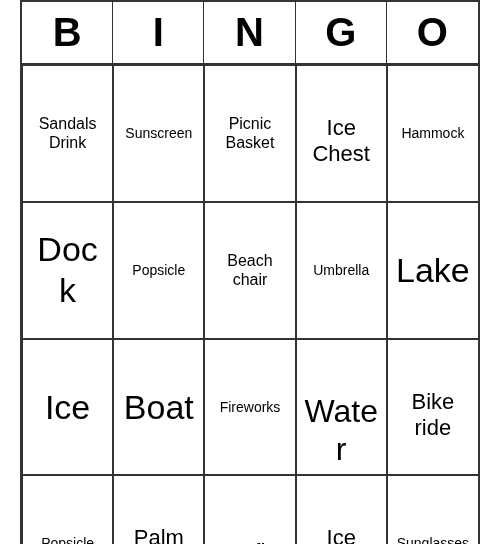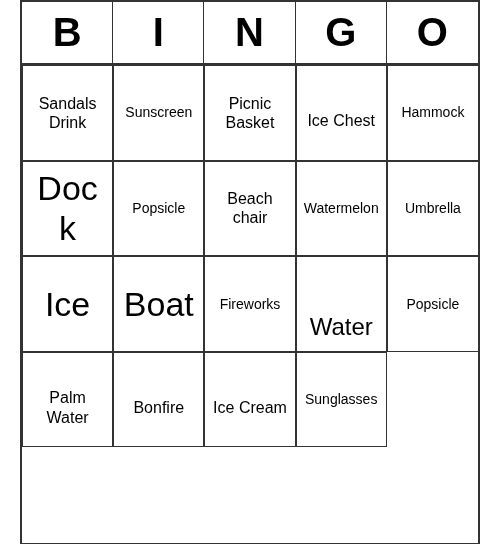--- a/index.html
+++ b/index.html
@@ -50,22 +50,22 @@
       border-right: none;
     }
     .bingo-cell:nth-child(n+21) {
       border-bottom: none;
     }
     .cell-text {
       line-height: 1.2;
     }
     .size-small { font-size: 14px; text-align: center; }
     .size-medium { font-size: 16px; }
-    .size-large { font-size: 16px; margin-top: 16px; }
-    .size-xlarge { font-size: 24px; margin-top: 46px; }
+    .size-large { font-size: 22px; margin-top: 16px; }
+    .size-xlarge { font-size: 32px; margin-top: 46px; }
     .size-xxlarge { font-size: 34px; }
   </style>
 </head>
 <body>
 
 <div class="bingo-card">
   <div class="bingo-header">
   <div class="bingo-header-cell">B</div>
       <div class="bingo-header-cell">I</div>
       <div class="bingo-header-cell">N</div>
@@ -91,36 +91,39 @@
       <div class="bingo-cell">
         <span class="cell-text size-xxlarge">Dock</span>
       </div>
       <div class="bingo-cell">
         <span class="cell-text size-small">Popsicle</span>
       </div>
       <div class="bingo-cell">
         <span class="cell-text size-medium">Beach chair</span>
       </div>
       <div class="bingo-cell">
-        <span class="cell-text size-small">Watermelon</span>
+        <span class="cell-text size-small">Umbrella</span>
       </div>
       <div class="bingo-cell">
-        <span class="cell-text size-small">Umbrella</span>
+        <span class="cell-text size-xxlarge">Lake</span>
       </div>
       <div class="bingo-cell">
         <span class="cell-text size-xxlarge">Ice</span>
       </div>
       <div class="bingo-cell">
         <span class="cell-text size-xxlarge">Boat</span>
       </div>
       <div class="bingo-cell">
         <span class="cell-text size-small">Fireworks</span>
       </div>
       <div class="bingo-cell">
         <span class="cell-text size-xlarge">Water</span>
+      </div>
+      <div class="bingo-cell">
+        <span class="cell-text size-large">Bike ride</span>
       </div>
       <div class="bingo-cell">
         <span class="cell-text size-small">Popsicle</span>
       </div>
       <div class="bingo-cell">
         <span class="cell-text size-large">Palm Water</span>
       </div>
       <div class="bingo-cell">
         <span class="cell-text size-large">Bonfire</span>
       </div>

